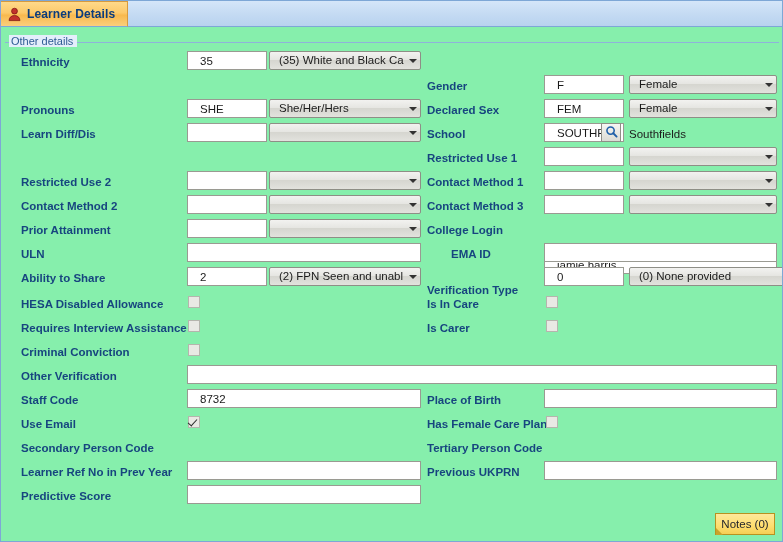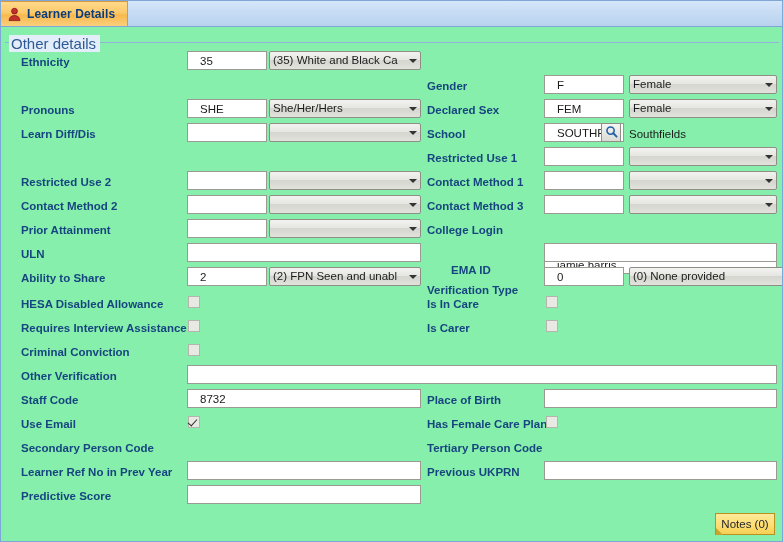--- a/index.html
+++ b/index.html
@@ -53,21 +53,21 @@
   
   .groupbox {
     position: absolute;
     left: 4px; top: 34px;
     width: 774px; height: 502px;
     box-sizing: border-box;
   }
   .gb-legend {
     position: absolute;
     left: 4px; top: 0px;
-    font-size: 15px;
+    font-size: 11px;
     color: #2d5a94;
     background: #e4eefb;
     padding: 0 4px 0 2px;
     z-index: 2;
     white-space: nowrap;
   }
   .gb-line {
     position: absolute;
     left: 0; top: 7px;
     width: 774px;
@@ -102,20 +102,21 @@
   .combo {
     position: absolute;
     box-sizing: border-box;
     height: 19px;
     background: linear-gradient(to bottom, #f2f2f0 0%, #e6e6e2 45%, #d6d6d0 50%, #e2e2dd 100%);
     border: 1px solid #8e8e86;
     border-radius: 2px;
     display: flex;
     align-items: center;
     overflow: hidden;
+    padding-left: 6px;
   }
   .combo .cb-text {
     flex: 1 1 auto;
     font-size: 11.5px;
     color: #1b1b1b;
     padding-left: 3px;
     white-space: nowrap;
     overflow: hidden;
     line-height: 17px;
   }
@@ -358,21 +359,21 @@
   <div class="combo" style="left:628px; top:194px; width:148px;">
     <span class="cb-text"></span>
     <span class="cb-arrow">
         <i class="arrow-tri"></i>
       </span>
   </div>
 
   <div class="lbl" style="left:426px; top:222px;">College Login</div>
   <input class="tbox" style="left: 543px; top: 218px; width: 233px; margin-top: 36px;" value="jamie.harris">
 
-  <div class="lbl" style="left:426px; top:262px;padding-left:24px;">EMA ID</div>
+  <div class="lbl" style="left:426px; top:246px;padding-left:24px;">EMA ID</div>
   <input class="tbox" style="left: 543px; top: 242px; width: 233px;" value="">
 
   <div class="lbl" style="left:426px; top:282px;">Verification Type</div>
   <input class="tbox" style="left: 543px; top: 266px; width: 80px;" value="0">
   <div class="combo" style="left:628px; top:266px; width:176px;">
     <span class="cb-text">(0) None provided</span>
     <span class="cb-arrow">
         <i class="arrow-tri"></i>
       </span>
   </div>

